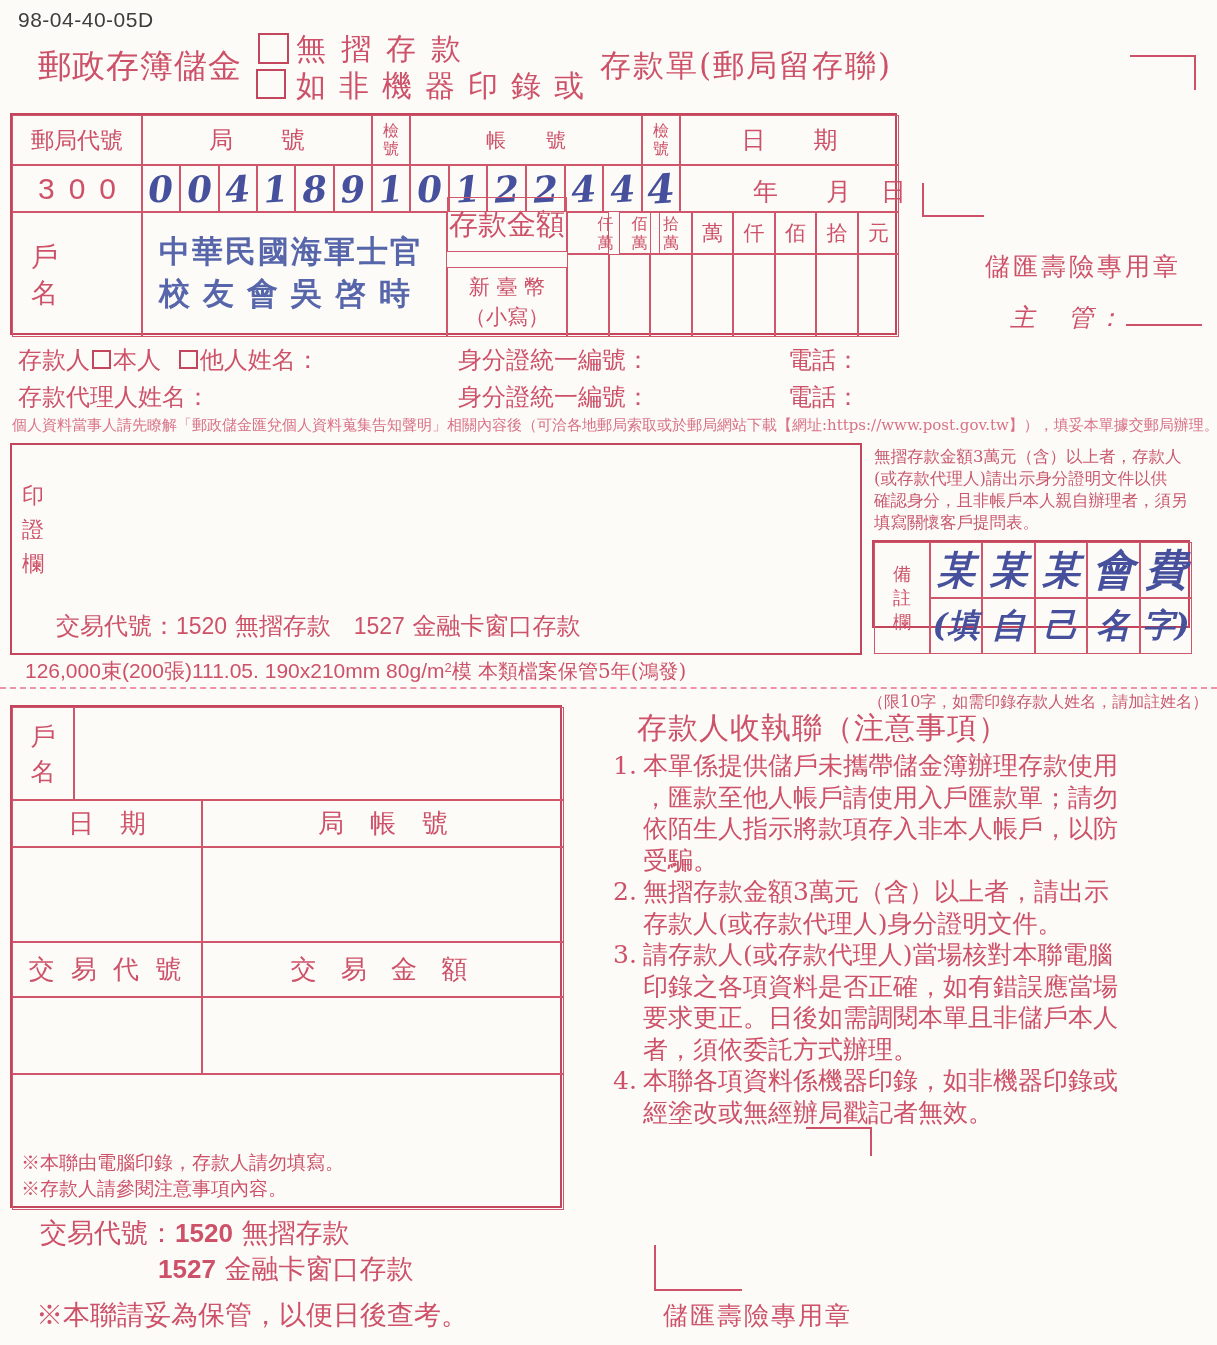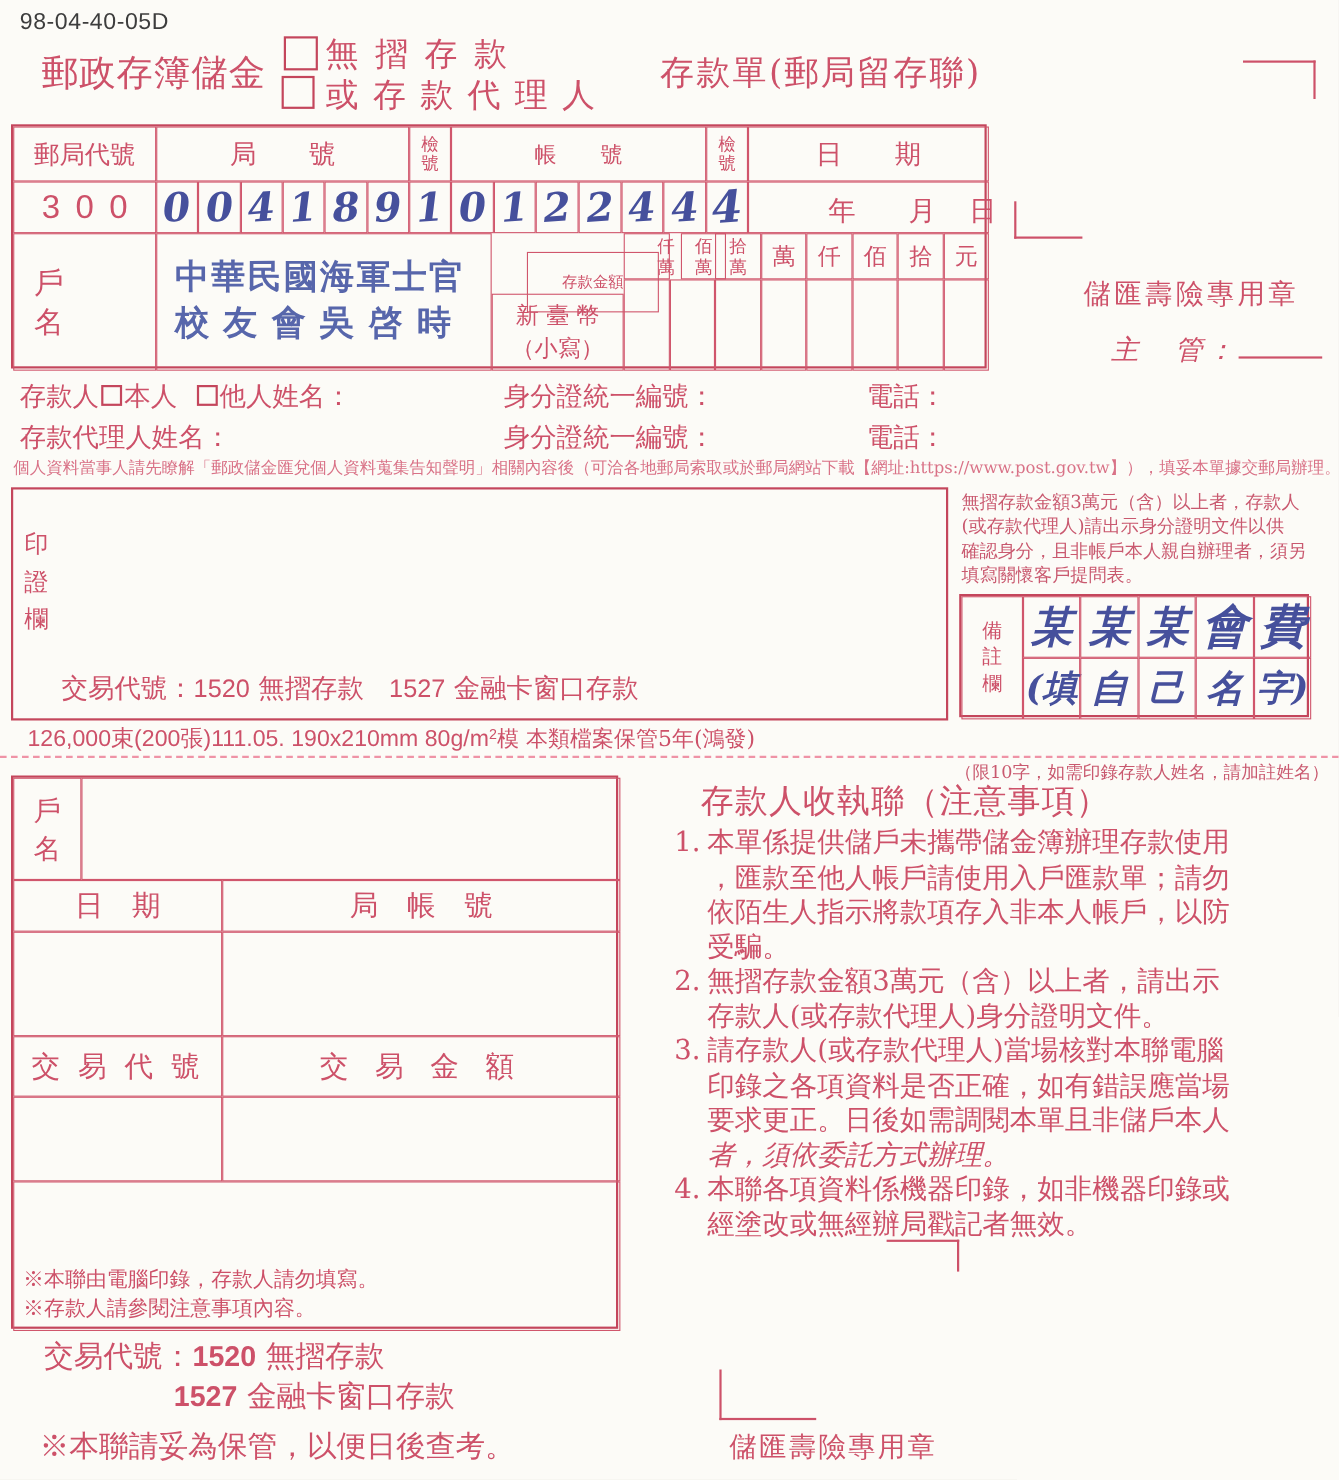--- a/index.html
+++ b/index.html
@@ -39,21 +39,21 @@
 <div id="page">
 
   <div class="abs sans" style="left:18px;top:8px;font-size:21px;color:var(--black);letter-spacing:.5px;">98-04-40-05D</div>
 
   <div class="abs rtext" style="left:38px;top:44px;font-size:33px;letter-spacing:1px;">郵政存簿儲金</div>
 
   <span class="chk abs" style="left:258px;top:33px;width:31px;height:31px;"></span>
   <div class="abs rtext" style="left:296px;top:29px;font-size:30px;letter-spacing:15px;white-space:nowrap;">無摺存款</div>
 
   <span class="chk abs" style="left:256px;top:69px;width:30px;height:30px;"></span>
-  <div class="abs rtext" style="left:296px;top:66px;font-size:30px;letter-spacing:13px;white-space:nowrap;">或存款代理人</div>
+  <div class="abs rtext" style="left:296px;top:66px;font-size:30px;letter-spacing:13px;white-space:nowrap;">如非機器印錄或</div>
 
   <div class="abs rtext" style="left:600px;top:45px;font-size:31px;letter-spacing:2px;">存款單(郵局留存聯)</div>
 
   <div class="corner" style="left:1130px;top:55px;width:66px;height:35px;border-top:2.5px solid var(--red);border-right:2.5px solid var(--red);"></div>
 
   <div class="tbl" style="left:10px;top:113px;width:887px;height:222px;">
 
     <div class="cell center rtext" style="left:0;top:0;width:130px;height:50px;font-size:23px;">郵局代號</div>
     <div class="cell center rtext" style="left:130px;top:0;width:230px;height:50px;font-size:24px;">局　　號</div>
     <div class="cell center" style="left:360px;top:0;width:38px;height:50px;">
@@ -117,21 +117,21 @@
       <span class="abs rtext" style="left:200px;top:9px;font-size:25px;">日</span>
     </div>
 
     <div class="cell center rtext" style="left:0;top:97px;width:130px;height:125px;font-size:27px;letter-spacing:18px;padding-left:18px;">戶　名</div>
 
     <div class="cell" style="left:130px;top:97px;width:305px;height:125px;">
       <div class="abs seal-blue" style="left:16px;top:18px;font-size:31px;letter-spacing:2px;white-space:nowrap;">中華民國海軍士官</div>
       <div class="abs seal-blue" style="left:16px;top:60px;font-size:31px;letter-spacing:13px;white-space:nowrap;">校友會吳啓時</div>
     </div>
 
-    <div class="cell center rtext" style="left:435px;top:114px;width:120px;height:55px;font-size:14px;margin-left:32px;">存款金額</div>
+    <div class="cell center rtext" style="left:435px;top:82px;width:120px;height:55px;font-size:29px;">存款金額</div>
     <div class="cell center rtext" style="left:435px;top:152px;width:120px;height:70px;flex-direction:column;font-size:21px;line-height:1.45;">
       <span>新 臺 幣</span>
       <span>（小寫）</span>
     </div>
 
     <div class="cell center" style="left:555px;top:97px;width:42px;height:42px;">
         <span class="stackv rtext" style="font-size:16px;line-height:1.2;margin-left:35px;">仟萬</span>
       </div>
     <div class="cell center" style="left:597px;top:97px;width:41px;height:42px;margin-left:10px;">
         <span class="stackv rtext" style="font-size:16px;line-height:1.2;">佰萬</span>
@@ -192,21 +192,21 @@
     <span class="sans" style="font-size:21px;">126,000束(200張)111.05. 190x210mm 80g/m</span><sup class="sans" style="font-size:13px;">2</sup><span class="rtext" style="font-size:20px;">模 本類檔案保管5年(鴻發)</span>
   </div>
 
   <div class="abs rtext" style="left:874px;top:446px;width:330px;font-size:16.5px;line-height:22px;color:#c9596f;">
     <div>無摺存款金額3萬元（含）以上者，存款人</div>
     <div>(或存款代理人)請出示身分證明文件以供</div>
     <div>確認身分，且非帳戶本人親自辦理者，須另</div>
     <div>填寫關懷客戶提問表。</div>
   </div>
 
-  <div class="tbl" style="left:872px;top:540px;width:318px;height:112px;border-width:2px;">
+  <div class="tbl" style="left:872px;top:540px;width:318px;height:88px;border-width:2px;">
     <div class="cell center" style="left:0;top:0;width:56px;height:112px;">
       <span class="stackv rtext" style="font-size:18px;line-height:1.35;">備註欄</span>
     </div>
     <div class="cell center" style="left:56px;top:0;width:52px;height:56px;">
         <span class="hw" style="font-size:38px;">某</span>
       </div>
     <div class="cell center" style="left:108px;top:0;width:53px;height:56px;">
         <span class="hw" style="font-size:38px;">某</span>
       </div>
     <div class="cell center" style="left:161px;top:0;width:52px;height:56px;">
@@ -294,21 +294,21 @@
         <span style="display:block;">無摺存款金額3萬元（含）以上者，請出示</span>
         <span style="display:block;">存款人(或存款代理人)身分證明文件。</span>
       </span>
     </div>
     <div style="display:flex;">
       <span style="width:30px;flex:none;">3.</span>
       <span style="flex:1;">
         <span style="display:block;">請存款人(或存款代理人)當場核對本聯電腦</span>
         <span style="display:block;">印錄之各項資料是否正確，如有錯誤應當場</span>
         <span style="display:block;">要求更正。日後如需調閱本單且非儲戶本人</span>
-        <span style="display:block;font-style:italic;">者，須依委託方式辦理。</span>
+        <span style="display:block;">者，須依委託方式辦理。</span>
       </span>
     </div>
     <div style="display:flex;">
       <span style="width:30px;flex:none;">4.</span>
       <span style="flex:1;">
         <span style="display:block;">本聯各項資料係機器印錄，如非機器印錄或</span>
         <span style="display:block;">經塗改或無經辦局戳記者無效。</span>
       </span>
     </div>
   </div>

